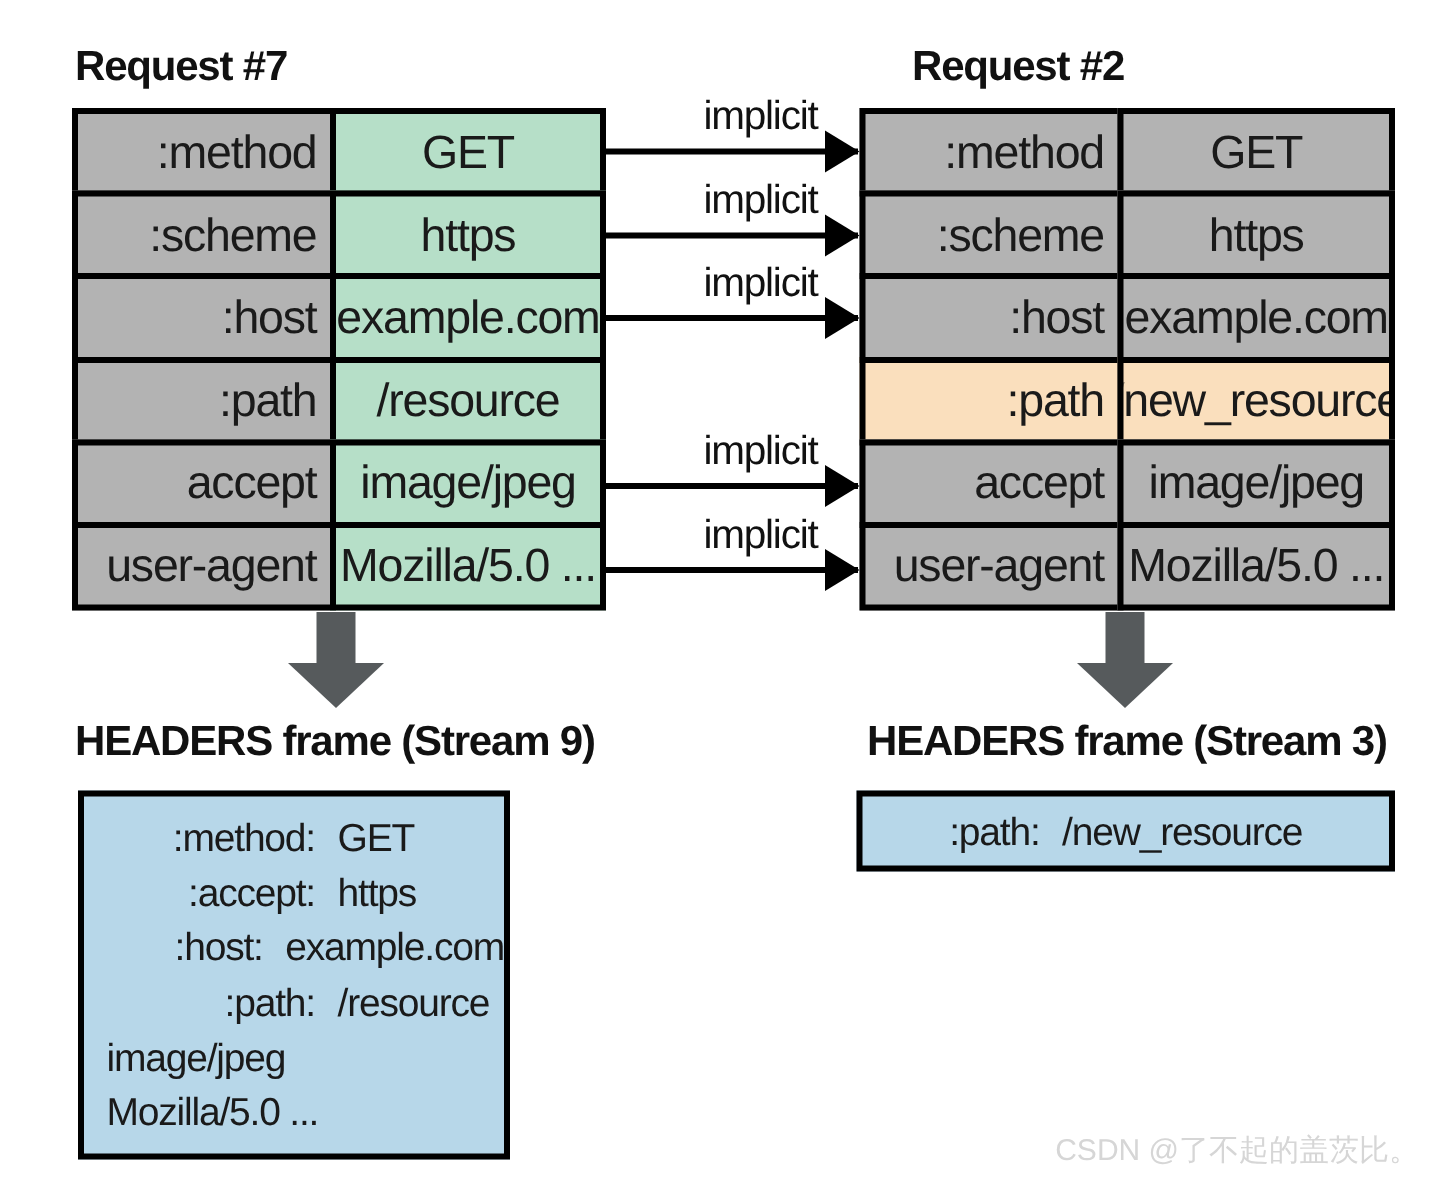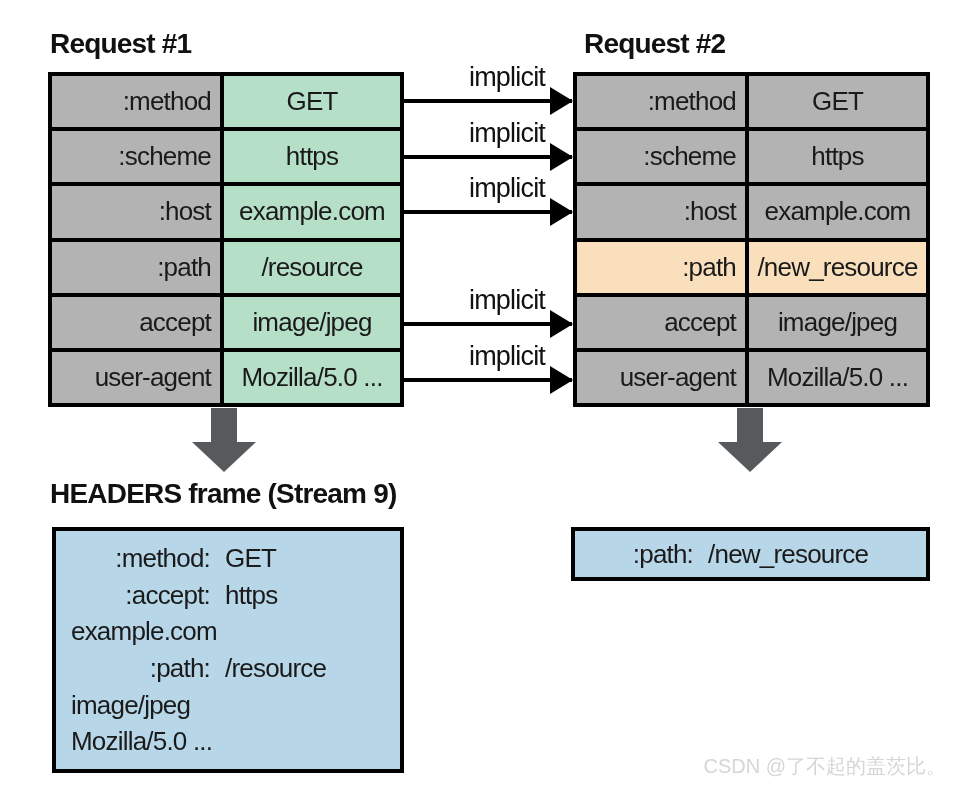--- a/index.html
+++ b/index.html
@@ -12,21 +12,21 @@
     color:#111; white-space:nowrap;
   }
   
   .req-table { position:absolute; top:72px; height:335px; display:flex; flex-direction:column; }
   #table1 { left:48px;  width:356px; }
   #table2 { left:573px; width:357px; }
   .req-row { flex:1; display:flex; margin-top:-4px; }
   .req-row:first-child { margin-top:0; }
   .cell {
     border:4px solid #000; box-sizing:border-box; display:flex; align-items:center;
-    font-size:26px; letter-spacing:-0.8px; overflow:hidden;
+    font-size:31px; letter-spacing:-0.8px; overflow:hidden;
   }
   .cell.key { width:176px; justify-content:flex-end; padding-right:9px; background:var(--cell_grey,#b3b3b3); }
   .cell.val { flex:1; margin-left:-4px; justify-content:center; padding:0 1px; background:var(--cell_green,#b6dfc8); }
   #table2 .cell.val { background:var(--cell_grey,#b3b3b3); }
   .req-row.highlight .cell.key, #table2 .req-row.highlight .cell.val { background:var(--cell_orange,#fadfbd); }
   
   .h-arrow { position:absolute; left:404px; width:168px; height:4px; background:#000; }
   .h-arrow .arrow-head {
     position:absolute; right:-1px; top:-12px; width:0; height:0;
     border-left:23px solid #000; border-top:14px solid transparent; border-bottom:14px solid transparent;
@@ -41,41 +41,41 @@
   .down-arrow .head {
     width:0; height:0; margin:0 auto;
     border-left:32px solid transparent; border-right:32px solid transparent;
     border-top:30px solid var(--arrow_dark,#565a5c);
   }
   
   .frame-box {
     position:absolute; border:4px solid #000; box-sizing:border-box;
     background:var(--frame_blue,#b7d7e9);
   }
-  #frame1-box { left:52px; top:527px; width:352px; height:246px;
+  #frame1-box { left:52px; top:527px; width:288px; height:246px;
     display:flex; flex-direction:column; justify-content:space-evenly; padding:5px 0; }
   #frame3-box { left:571px; top:527px; width:359px; height:54px;
     display:flex; align-items:center; justify-content:center; }
   .f-row { display:flex; font-size:26px; letter-spacing:-0.8px; line-height:1.1; }
   .f-key { width:154px; text-align:right; }
   .f-val { margin-left:15px; }
   #frame3-box .f-key { width:auto; }
   
   .watermark {
     position:absolute; right:12px; bottom:8px; font-size:20px;
     color:var(--watermark_grey,#d6d6d6); white-space:nowrap;
   }
 </style>
 </head>
 <body>
 
 <div class="canvas">
 
-  <div class="sec-title" style="left:50px; top:28px;">Request #1</div>
-  <div class="sec-title" style="left:584px; top:28px;text-align:center;">Request #2</div>
+  <div class="sec-title" style="left:50px; top:28px;">Request #7</div>
+  <div class="sec-title" style="left:608px; top:28px;text-align:center;">Request #2</div>
 
   <div class="req-table" id="table1">
     <div class="req-row">
       <div class="cell key">:method</div>
       <div class="cell val">GET</div>
     </div>
     <div class="req-row">
       <div class="cell key">:scheme</div>
       <div class="cell val">https</div>
     </div>
@@ -152,31 +152,33 @@
   <div class="down-arrow" style="left:192px;">
     <div class="bar"></div>
     <div class="head"></div>
   </div>
   <div class="down-arrow" style="left:718px;">
     <div class="bar"></div>
     <div class="head"></div>
   </div>
 
   <div class="sec-title" style="left:50px; top:478px;">HEADERS frame (Stream 9)</div>
+  <div class="sec-title" style="left:578px; top:478px;">HEADERS frame (Stream 3)</div>
 
   <div class="frame-box" id="frame1-box">
     <div class="f-row">
       <span class="f-key">:method:</span>
       <span class="f-val">GET</span>
     </div>
     <div class="f-row">
       <span class="f-key">:accept:</span>
       <span class="f-val">https</span>
     </div>
     <div class="f-row">
+      <span class="f-key">:host:</span>
       <span class="f-val">example.com</span>
     </div>
     <div class="f-row">
       <span class="f-key">:path:</span>
       <span class="f-val">/resource</span>
     </div>
     <div class="f-row">
       <span class="f-val">image/jpeg</span>
     </div>
     <div class="f-row">

